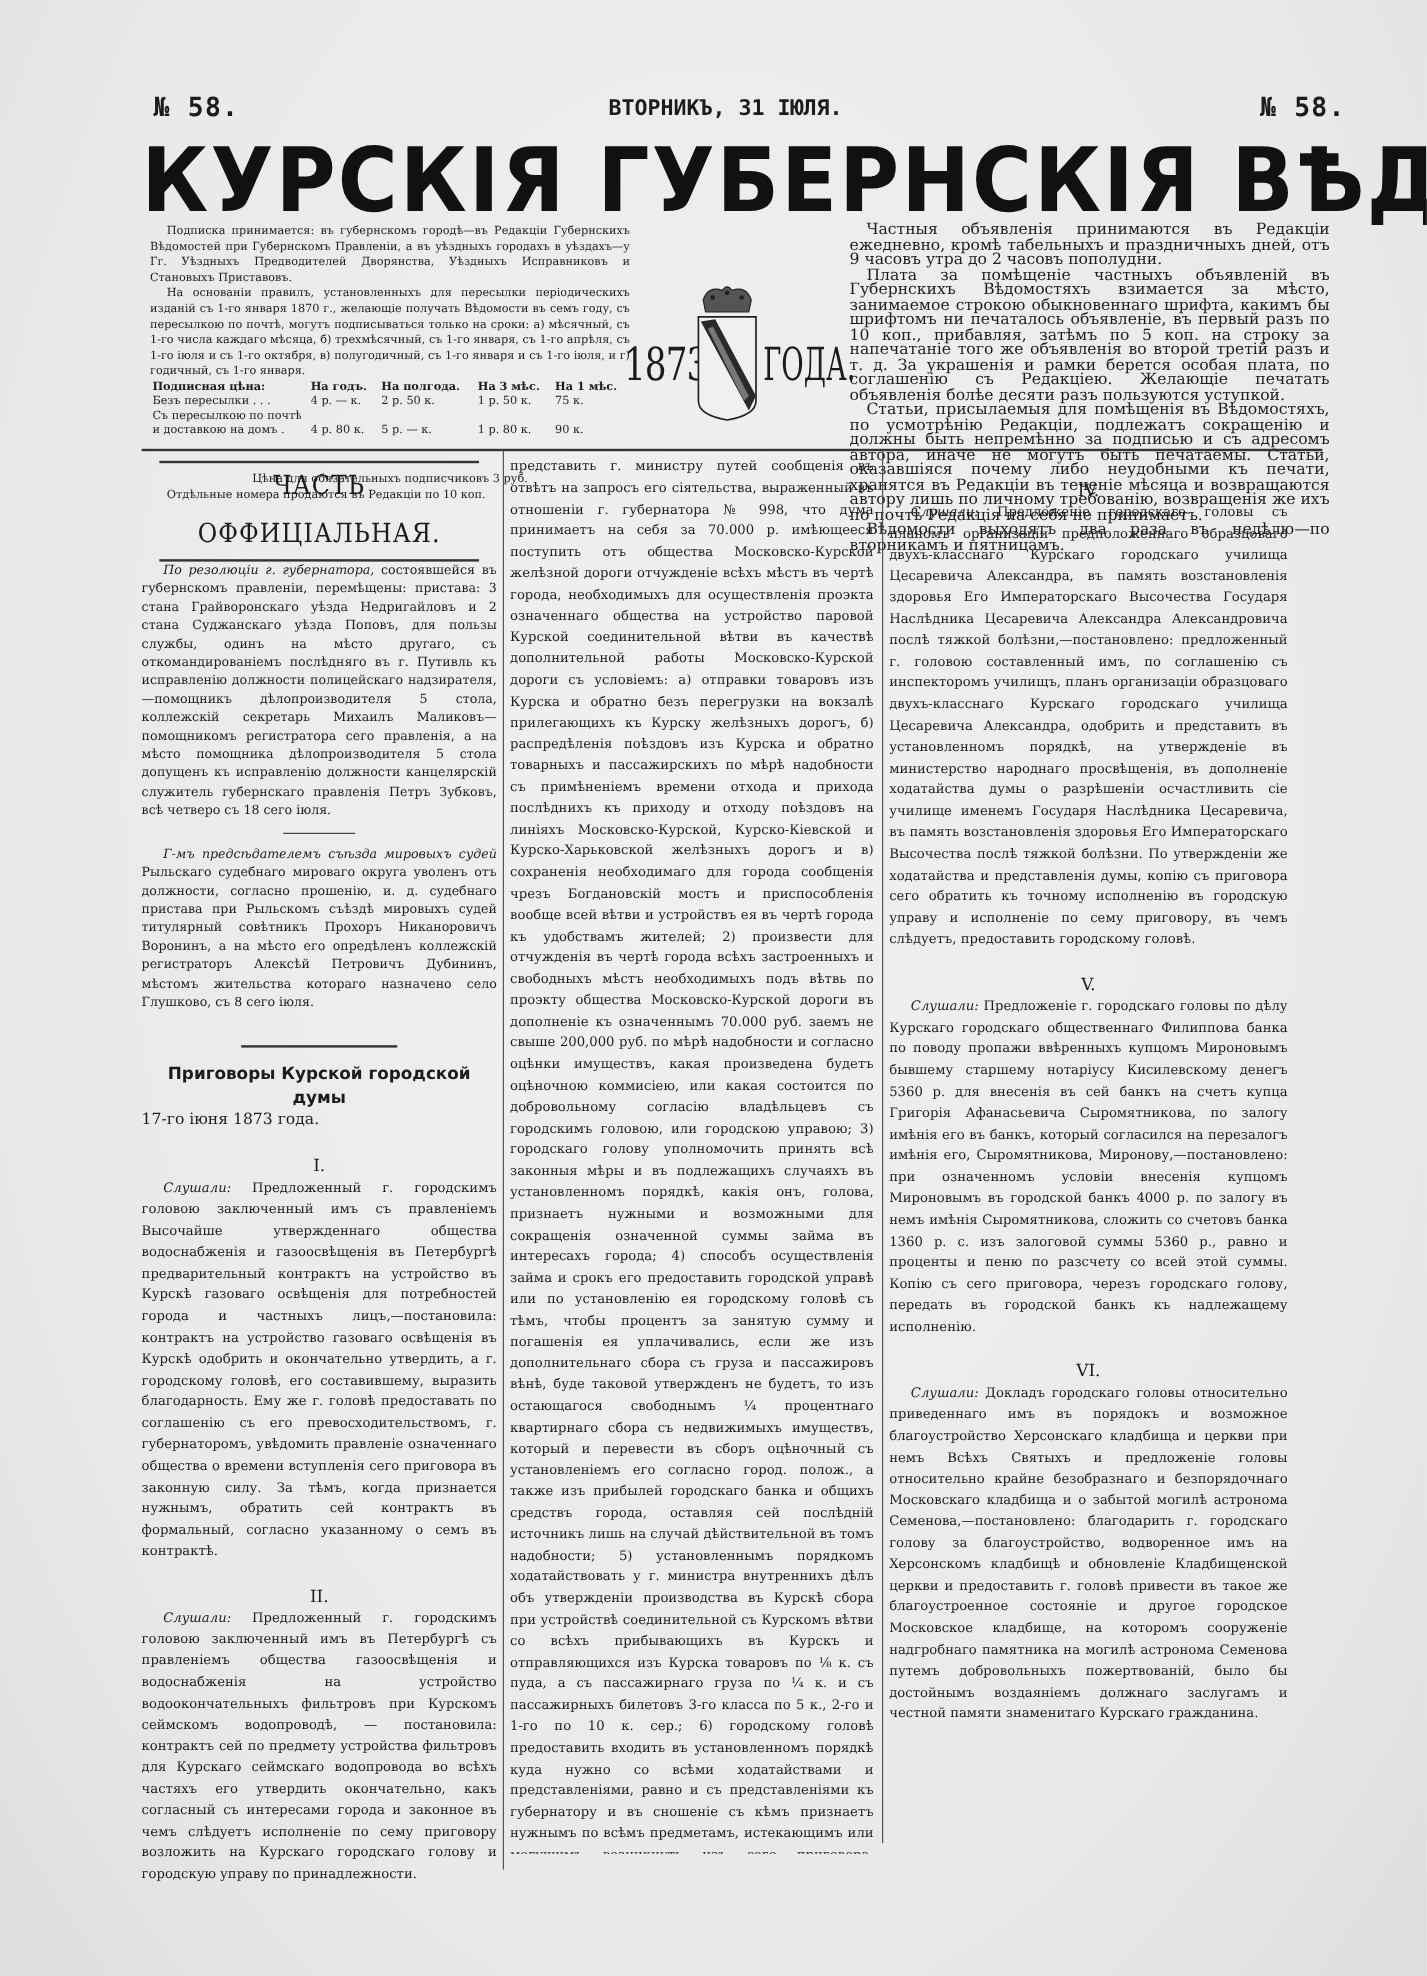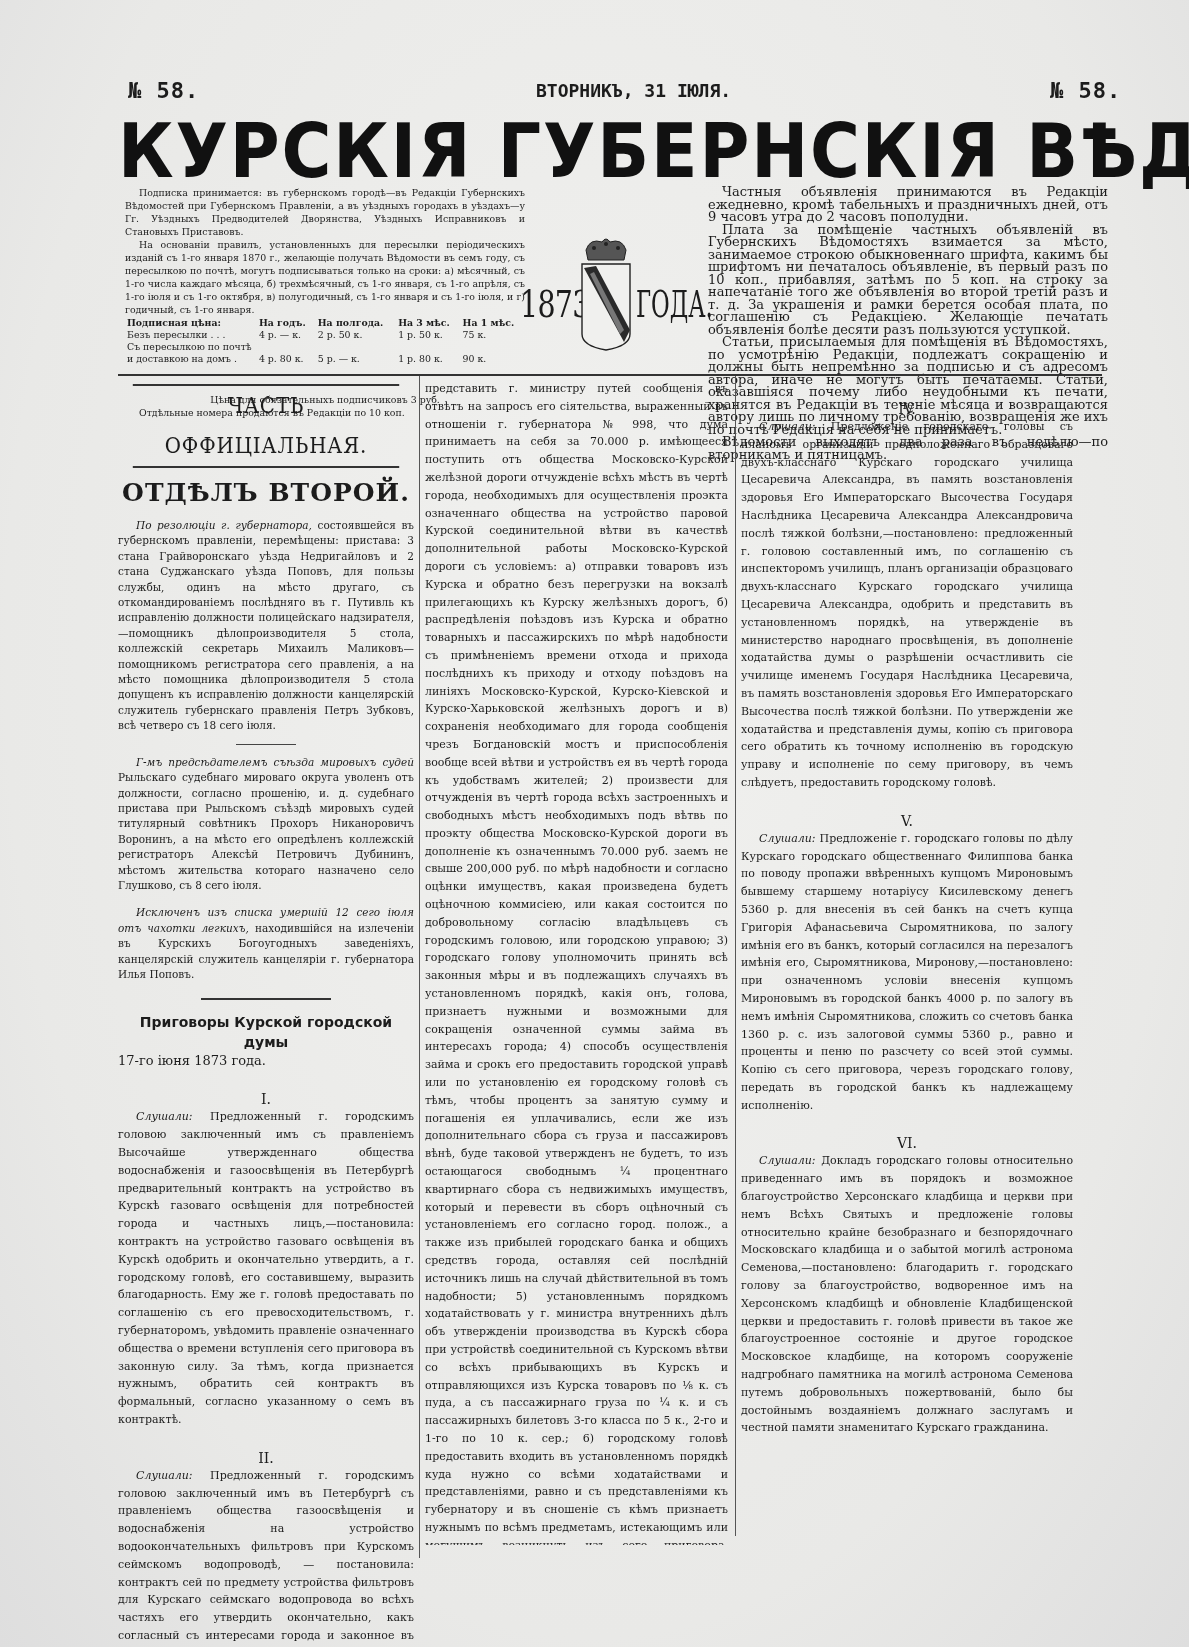--- a/index.html
+++ b/index.html
@@ -3,21 +3,21 @@
 <meta charset="utf-8">
 <style>
   * { box-sizing: border-box; margin: 0; padding: 0; }
   html, body { width: 1189px; height: 1647px; background: #ebebe9; }
   body { position: relative; font-family: "DejaVu Serif", serif; color: #1c1c1c; overflow: hidden; }
   .page { position: absolute; left: 0; top: 0; width: 1189px; height: 1647px;
     background: radial-gradient(ellipse at 50% 40%, #f1f1ef 0%, #e9e9e7 70%, #dedede 100%); }
   .issue-no { position: absolute; top: 78px; font-family: "DejaVu Sans Mono", monospace; font-weight: bold; font-size: 22px; letter-spacing: 1px; }
   .issue-left { left: 128px; }
   .issue-right { left: 1050px; }
-  .issue-date { position: absolute; top: 80px; left: 536px; font-family: "DejaVu Sans Mono", monospace; font-weight: bold; font-size: 18px; }
+  .issue-date { position: absolute; top: 80px; left: 507px; font-family: "DejaVu Sans Mono", monospace; font-weight: bold; font-size: 18px; }
   .masthead { position: absolute; top: 110px; left: 118px; width: 990px; height: 82px;
     font-family: "DejaVu Sans", sans-serif; font-weight: bold; font-size: 74px; line-height: 82px;
     letter-spacing: 2px; transform: scaleX(0.92); transform-origin: left top; white-space: nowrap; color: #111; }
   .sub-left { position: absolute; top: 186px; left: 125px; width: 400px; font-size: 9.4px; line-height: 13px; text-align: justify; }
   .sub-left p { text-indent: 14px; }
   .price-table { width: 100%; font-size: 9.4px; border-collapse: collapse; margin-top: 1px; }
   .price-table td { padding: 0 2px; white-space: nowrap; line-height: 12px; }
   .price-table .head td { font-weight: bold; }
   .center-line { text-align: center; font-weight: normal; margin-top: 28px; }
   .emblem { position: absolute; top: 238px; left: 518px; width: 170px; height: 120px; }
@@ -110,33 +110,29 @@
     <p>Статьи, присылаемыя для помѣщенія въ Вѣдомостяхъ, по усмотрѣнію Редакціи, подлежатъ сокращенію и должны быть непремѣнно за подписью и съ адресомъ автора, иначе не могутъ быть печатаемы. Статьи, оказавшіяся почему либо неудобными къ печати, хранятся въ Редакціи въ теченіе мѣсяца и возвращаются автору лишь по личному требованію, возвращенія же ихъ по почтѣ Редакція на себя не принимаетъ.</p>
     <p>Вѣдомости выходятъ два раза въ недѣлю—по вторникамъ и пятницамъ.</p>
   </div>
 
   <div class="rule-main"></div>
   <div class="vrule vr1"></div>
   <div class="vrule vr2"></div>
 
   <div class="col col1">
     <div class="part-title">ЧАСТЬ ОФФИЦІАЛЬНАЯ.</div>
-    <div class="dept-title">ОТДѢЛЪ ВТОРОЙ.</div>
 
     <p class="para">
       <i>По резолюціи г. губернатора,</i><span> состоявшейся въ губернскомъ правленіи, перемѣщены: пристава: 3 стана Грайворонскаго уѣзда Недригайловъ и 2 стана Суджанскаго уѣзда Поповъ, для пользы службы, одинъ на мѣсто другаго, съ откомандированіемъ послѣдняго въ г. Путивль къ исправленію должности полицейскаго надзирателя,—помощникъ дѣлопроизводителя 5 стола, коллежскій секретарь Михаилъ Маликовъ—помощникомъ регистратора сего правленія, а на мѣсто помощника дѣлопроизводителя 5 стола допущенъ къ исправленію должности канцелярскій служитель губернскаго правленія Петръ Зубковъ, всѣ четверо съ 18 сего іюля.</span>
     </p>
     <div class="small-rule"></div>
     <p class="para">
       <i>Г-мъ предсѣдателемъ съѣзда мировыхъ судей</i><span> Рыльскаго судебнаго мироваго округа уволенъ отъ должности, согласно прошенію, и. д. судебнаго пристава при Рыльскомъ съѣздѣ мировыхъ судей титулярный совѣтникъ Прохоръ Никаноровичъ Воронинъ, а на мѣсто его опредѣленъ коллежскій регистраторъ Алексѣй Петровичъ Дубининъ, мѣстомъ жительства котораго назначено село Глушково, съ 8 сего іюля.</span>
     </p>
     <div style="height:12px"></div>
-    <p class="para">
-      <i>Исключенъ изъ списка умершій 12 сего іюля отъ чахотки легкихъ,</i><span> находившійся на излеченіи въ Курскихъ Богоугодныхъ заведеніяхъ, канцелярскій служитель канцеляріи г. губернатора Илья Поповъ.</span>
-    </p>
     <div class="mid-rule"></div>
 
     <div class="sec-title">Приговоры Курской городской думы</div>
     <div class="sec-date">17-го іюня 1873 года.</div>
 
     <div class="roman">I.</div>
     <p class="body-para">
       <i>Слушали:</i><span> Предложенный г. городскимъ головою заключенный имъ съ правленіемъ Высочайше утвержденнаго общества водоснабженія и газоосвѣщенія въ Петербургѣ предварительный контрактъ на устройство въ Курскѣ газоваго освѣщенія для потребностей города и частныхъ лицъ,—постановила: контрактъ на устройство газоваго освѣщенія въ Курскѣ одобрить и окончательно утвердить, а г. городскому головѣ, его составившему, выразить благодарность. Ему же г. головѣ предоставать по соглашенію съ его превосходительствомъ, г. губернаторомъ, увѣдомить правленіе означеннаго общества о времени вступленія сего приговора въ законную силу. За тѣмъ, когда признается нужнымъ, обратить сей контрактъ въ формальный, согласно указанному о семъ въ контрактѣ.</span>
     </p>
     <div class="roman">II.</div>

